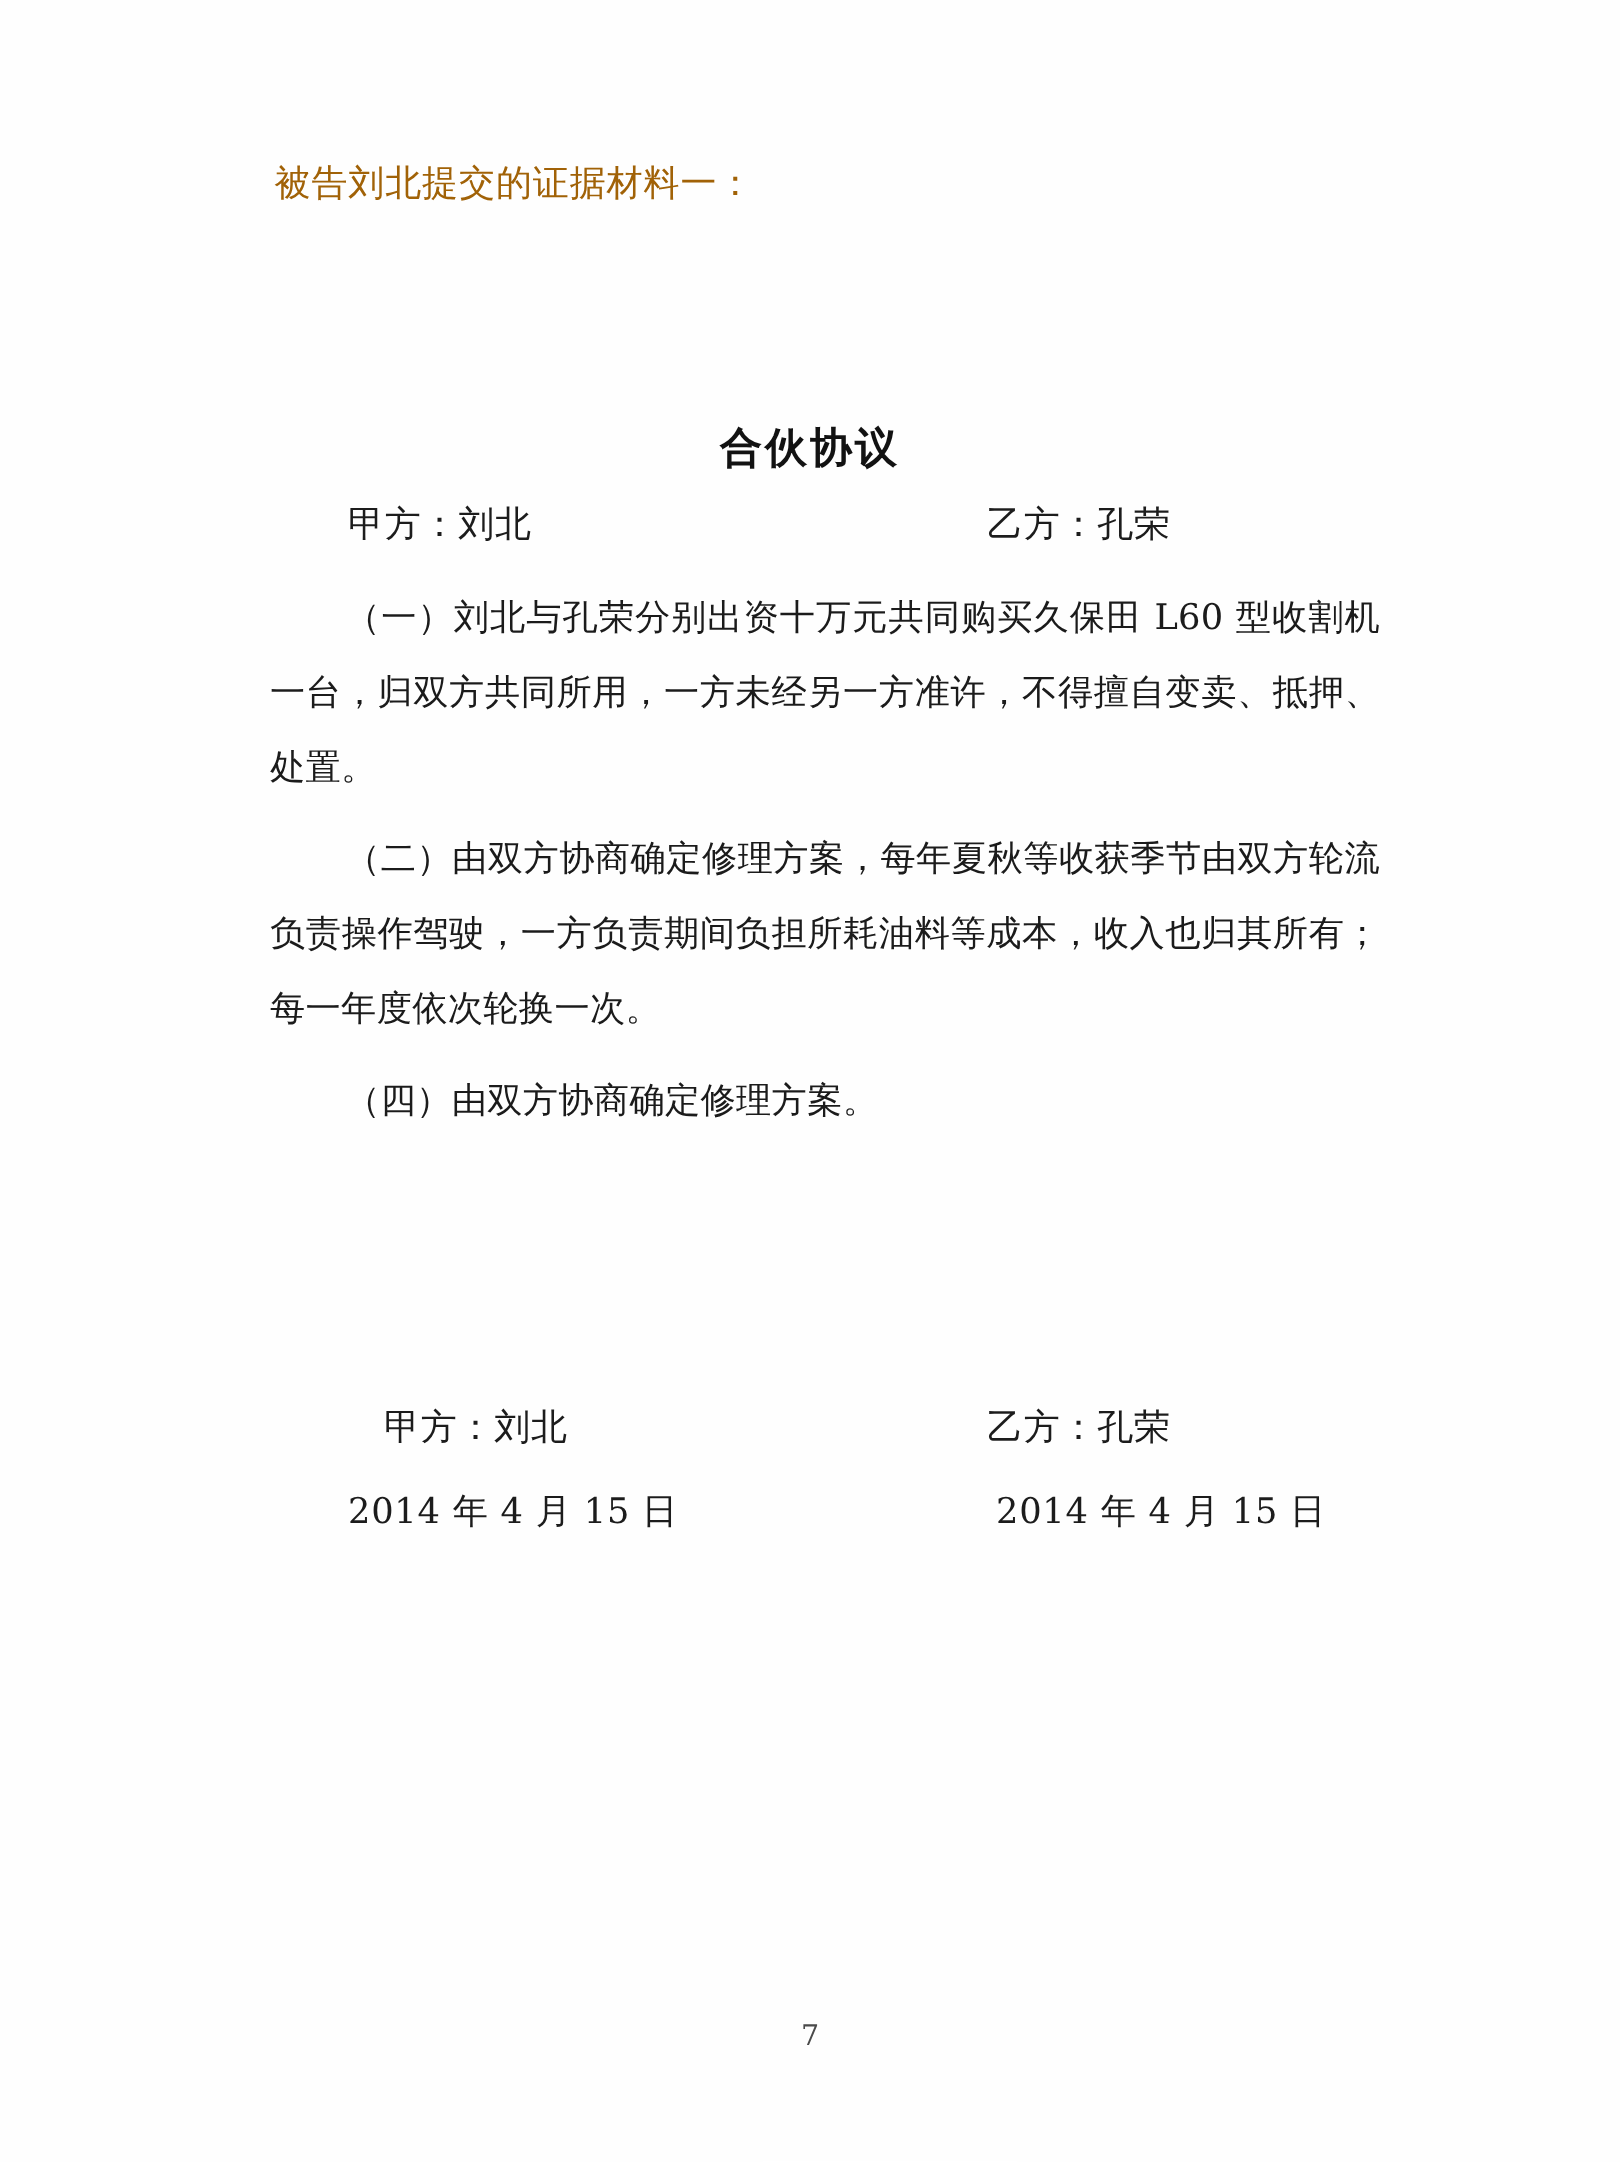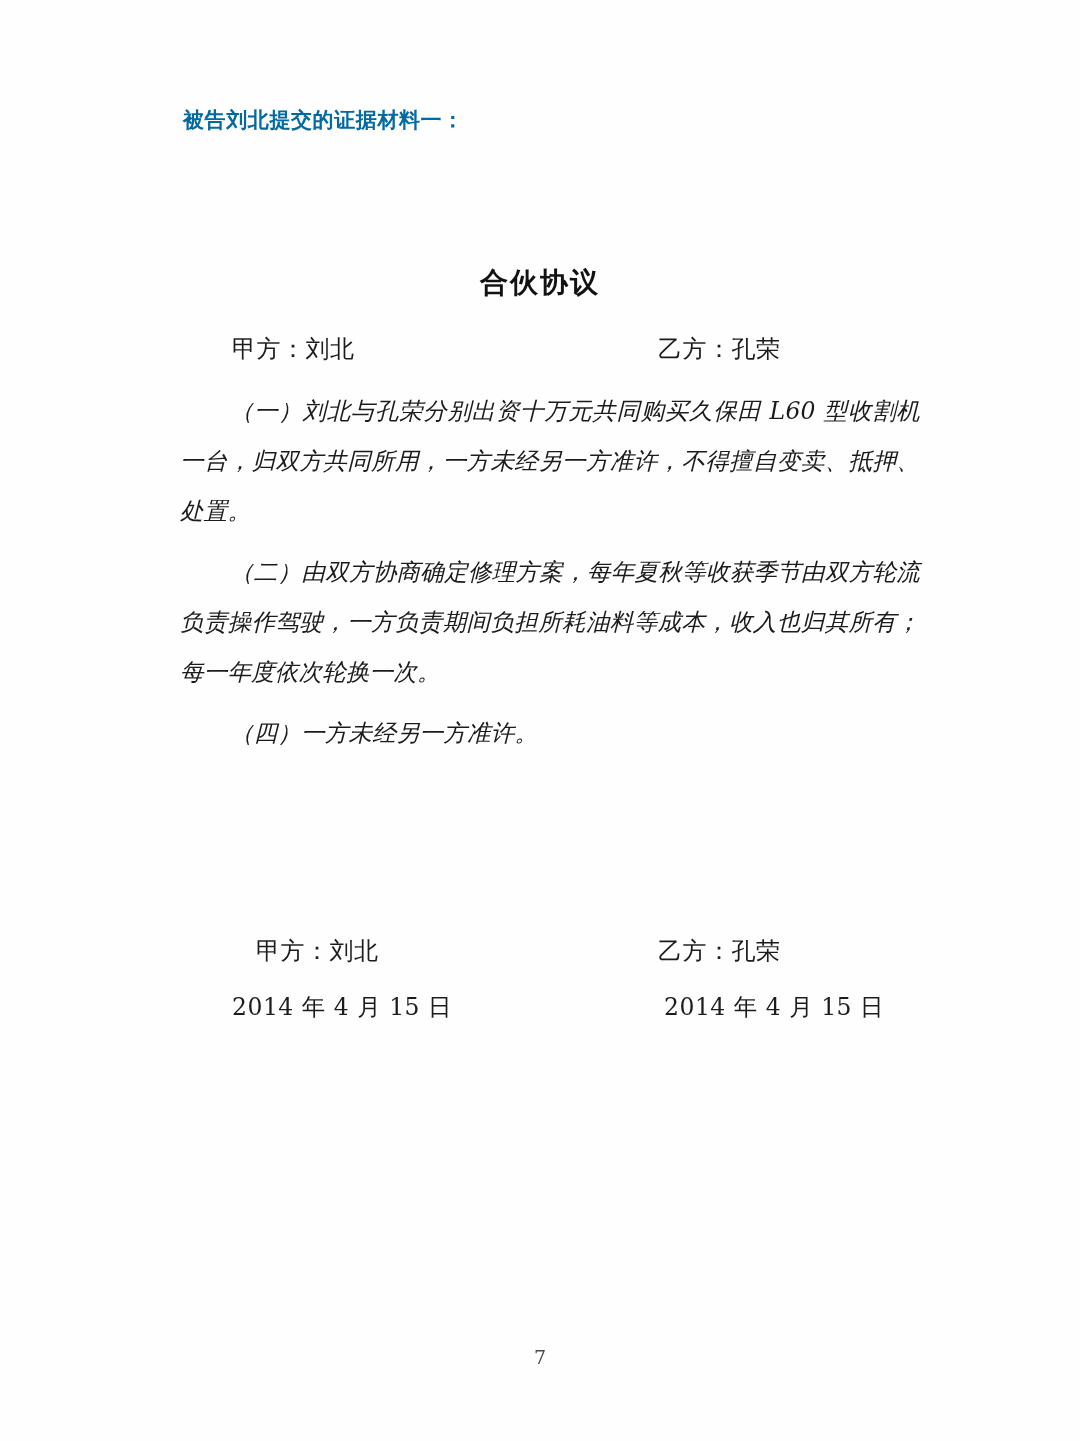--- a/index.html
+++ b/index.html
@@ -19,32 +19,32 @@
     overflow: hidden;
     box-sizing: border-box;
   }
 
   
   .evidence-header {
     position: absolute;
     left: 183px;
     top: 106px;
     font-family: "DejaVu Sans", "Liberation Sans", sans-serif;
-    font-weight: bold;
-    font-size: 21px;
+    font-weight: normal;
+    font-size: 24px;
     letter-spacing: 0.6px;
-    color: #0369a1;
+    color: #a16207;
     white-space: nowrap;
   }
 
   
   .doc-title {
     position: absolute;
     left: 0;
-    top: 264px;
+    top: 280px;
     width: 1080px;
     text-align: center;
     font-family: "DejaVu Sans", "Liberation Sans", sans-serif;
     font-weight: bold;
     font-size: 28px;
     letter-spacing: 2px;
     color: #121212;
   }
 
   
@@ -79,21 +79,20 @@
   }
   .clause {
     margin: 0 16px 11px 0;
     font-size: 23.5px;
     line-height: 50px;
     text-align: justify;
     text-justify: inter-ideograph;
     text-indent: 0;
     letter-spacing: 0.2px;
     color: #1b1b1b;
-    font-style: italic;
   }
   .clause.indent {
     text-indent: 50px;
   }
 
   
   .sign-block {
     position: absolute;
     left: 180px;
     top: 935px;
@@ -150,21 +149,21 @@
   <div class="doc-title">合伙协议</div>
 
   <div class="party-line">
     <span class="party-a">甲方：刘北</span>
     <span class="party-b">乙方：孔荣</span>
   </div>
 
   <div class="body-block">
     <p class="clause indent">（一）刘北与孔荣分别出资十万元共同购买久保田 L60 型收割机一台，归双方共同所用，一方未经另一方准许，不得擅自变卖、抵押、处置。</p>
     <p class="clause indent">（二）由双方协商确定修理方案，每年夏秋等收获季节由双方轮流负责操作驾驶，一方负责期间负担所耗油料等成本，收入也归其所有；每一年度依次轮换一次。</p>
-    <p class="clause indent">（四）一方未经另一方准许。</p>
+    <p class="clause indent">（四）由双方协商确定修理方案。</p>
   </div>
 
   <div class="sign-block">
     <span class="sig-a-name">甲方：刘北</span>
     <span class="sig-b-name">乙方：孔荣</span>
     <span class="sig-a-date">2014 年 4 月 15 日</span>
     <span class="sig-b-date">2014 年 4 月 15 日</span>
   </div>
 
   <div class="page-number">7</div>

